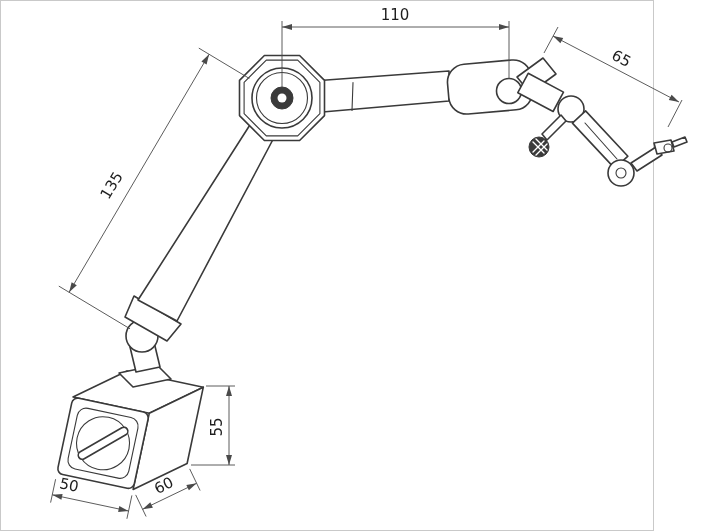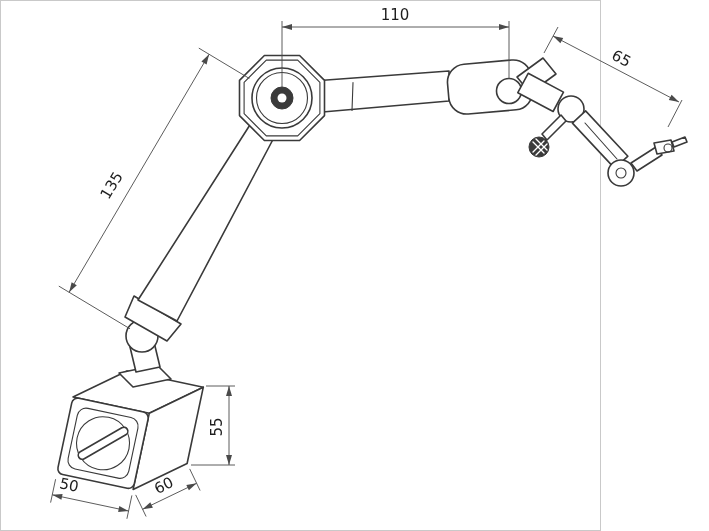--- a/index.html
+++ b/index.html
@@ -1,18 +1,18 @@
 <!DOCTYPE html>
 <html style="--line: #3a3a3a; --dim: #4a4a4a; --dark: #3a3a3a; --bg: #ffffff;"><head>
 <meta charset="utf-8">
 <style>
   html,body{margin:0;padding:0;background:#ffffff;}
   .canvas{
     position:relative;
-    width:601px;height:531px;
+    width:654px;height:531px;
     box-sizing:border-box;
     border:1px solid #c9c9c9;
     background:var(--bg,#ffffff);
     font-family:"DejaVu Sans",sans-serif;
   }
   svg{display:block;}
   .part{fill:var(--bg,#ffffff);stroke:var(--line,#3a3a3a);stroke-width:1.6;stroke-linejoin:round;stroke-linecap:round;}
   .part-thin{fill:none;stroke:var(--line,#3a3a3a);stroke-width:1.1;stroke-linejoin:round;stroke-linecap:round;}
   .dark{fill:var(--dark,#3a3a3a);stroke:var(--line,#3a3a3a);stroke-width:1;}
   .lightline{stroke:#ffffff;stroke-width:1.4;fill:none;stroke-linecap:round;}

